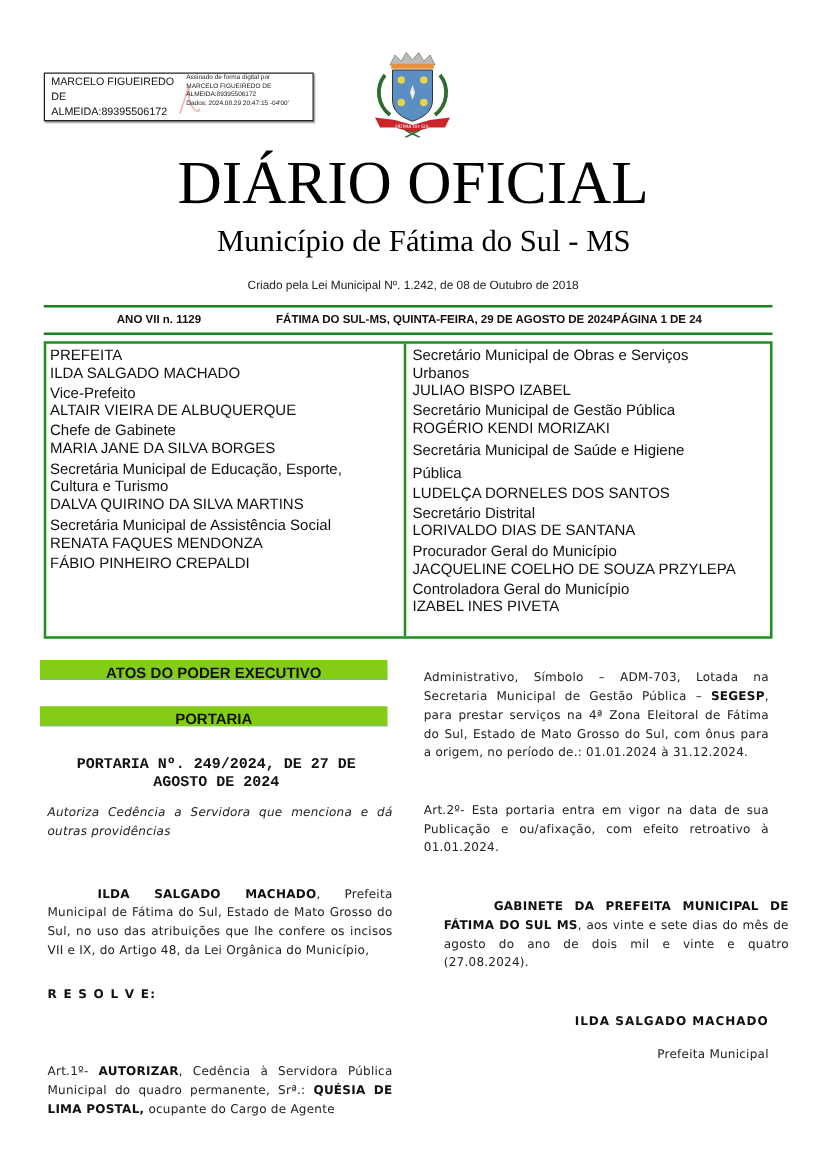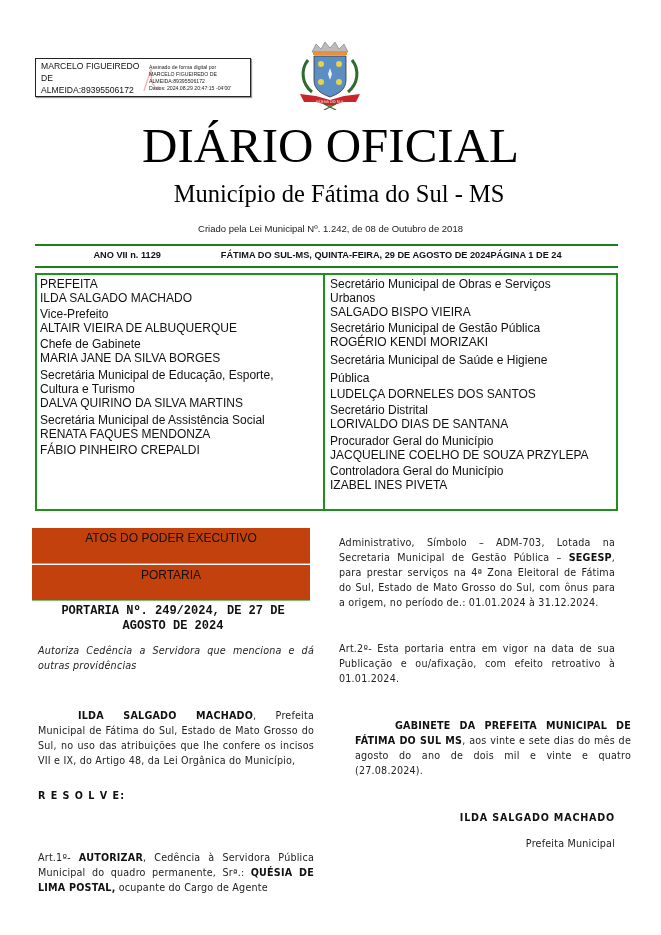--- a/index.html
+++ b/index.html
@@ -2,21 +2,21 @@
 <html><head>
 <meta charset="utf-8">
 <style>
   * { box-sizing: border-box; margin: 0; padding: 0; }
   html, body { width: 661px; height: 935px; background: #ffffff; overflow: hidden; }
   body { position: relative; font-family: "Liberation Sans", sans-serif; color: #111; }
 
   .sigbox {
     position: absolute; left: 35px; top: 58px; width: 216px; height: 39px;
     border: 1px solid #222; box-shadow: 1px 1px 1px #999;
-    display: flex; align-items: center; padding-left: 5px;
+    display: flex; align-items: flex-start; padding-left: 5px;
   }
   .sig-name { font-size: 8.6px; line-height: 12px; width: 106px; color: #111; }
   .sig-info { font-size: 5.2px; line-height: 7px; color: #222; position: relative; padding-left: 2px; }
   .sig-mark {
     position: absolute; left: 105px; top: 8px; width: 20px; height: 26px;
     opacity: 0.35;
   }
 
   .crest { position: absolute; left: 290px; top: 38px; width: 80px; height: 72px; }
 
@@ -46,22 +46,22 @@
   }
   .col { width: 50%; padding: 2px 0 0 3px; }
   .col.left { border-right: 2px solid #1f8f1f; width: 288px; }
   .col.right { flex: 1; padding-left: 5px; }
   .role { font-weight: normal; font-size: 12px; line-height: 14px; color: #111; }
   .person { font-size: 12px; line-height: 15px; color: #111; margin-bottom: 1px; }
   .sp { margin-top: 2px; }
   .role.tall { line-height: 18px; }
 
   .banner {
-    position: absolute; left: 32px; width: 278px; height: 36px;
-    background: #c2410c; color: #111; font-weight: normal; font-size: 12px;
+    position: absolute; left: 32px; width: 278px; height: 16px;
+    background: #84cc16; color: #111; font-weight: bold; font-size: 12px;
     text-align: center; line-height: 20px; border-bottom: 1px solid #7dbb7d;
   }
   .p {
     position: absolute; font-size: 9.6px; line-height: 15px; text-align: justify; color: #222;
     font-family: "DejaVu Sans", sans-serif; letter-spacing: 0.2px;
   }
   .heading {
     position: absolute; left: 38px; width: 270px; top: 604px; text-align: center;
     font-family: Liberation Mono, monospace; font-weight: bold; font-size: 12px; line-height: 15px;
   }
@@ -127,21 +127,21 @@
     <div class="role">Chefe de Gabinete</div>
     <div class="person">MARIA JANE DA SILVA BORGES</div>
     <div class="role sp" style="width:265px;">Secretária Municipal de Educação, Esporte, Cultura e Turismo</div>
     <div class="person">DALVA QUIRINO DA SILVA MARTINS</div>
     <div class="role sp" style="width:230px;">Secretária Municipal de Assistência Social</div>
     <div class="person">RENATA FAQUES MENDONZA</div>
     <div class="person">FÁBIO PINHEIRO CREPALDI</div>
   </div>
   <div class="col right">
     <div class="role" style="width:260px;">Secretário Municipal de Obras e Serviços Urbanos</div>
-    <div class="person">SALGADO BISPO VIEIRA</div>
+    <div class="person">JULIAO BISPO IZABEL</div>
     <div class="role">Secretário Municipal de Gestão Pública</div>
     <div class="person">ROGÉRIO KENDI MORIZAKI</div>
     <div class="role tall" style="width:240px;">Secretária Municipal de Saúde e Higiene Pública</div>
     <div class="person">LUDELÇA DORNELES DOS SANTOS</div>
     <div class="role">Secretário Distrital</div>
     <div class="person">LORIVALDO DIAS DE SANTANA</div>
     <div class="role sp">Procurador Geral do Município</div>
     <div class="person">JACQUELINE COELHO DE SOUZA PRZYLEPA</div>
     <div class="role">Controladora Geral do Município</div>
     <div class="person">IZABEL INES PIVETA</div>

